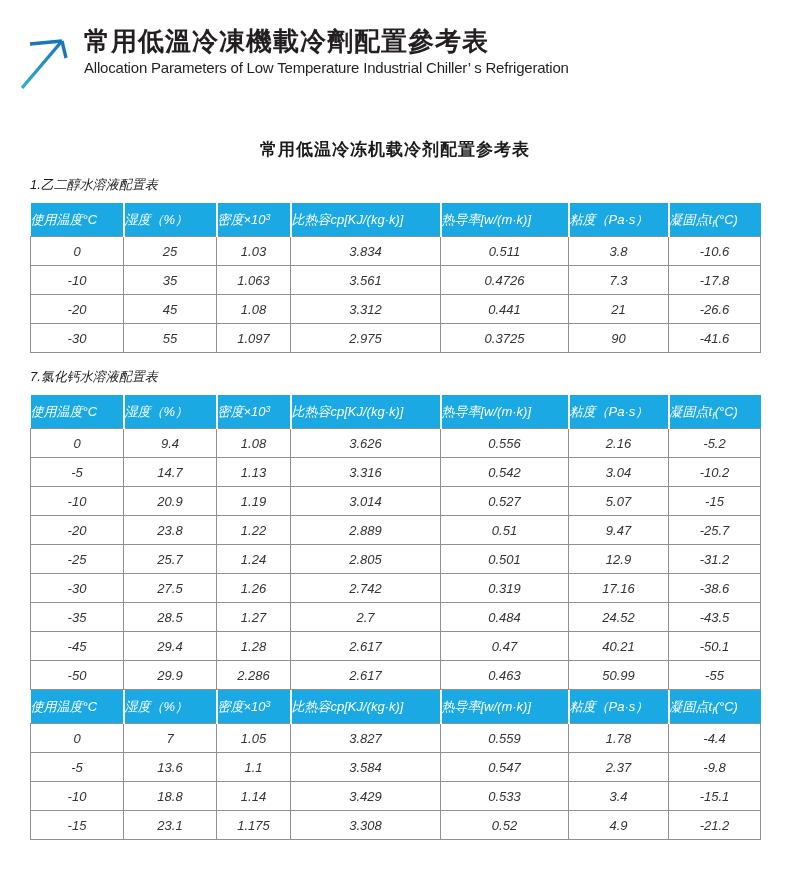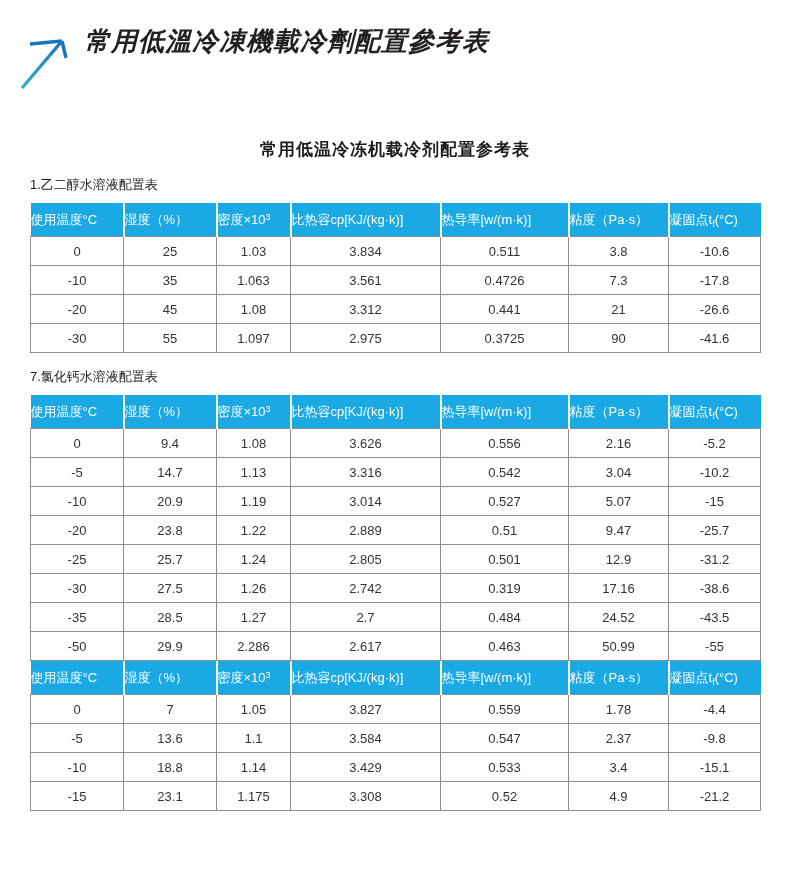--- a/index.html
+++ b/index.html
@@ -10,27 +10,27 @@
     --cell-ink:#333333;
     --logo-top:#1b75bb;
     --logo-bottom:#2fb0c9;
   }
   html,body{margin:0;padding:0;}
   body{
     width:790px;height:888px;overflow:hidden;background:#ffffff;
     font-family:"Liberation Sans","DejaVu Sans",sans-serif;color:var(--ink);
   }
   .page{position:relative;width:790px;height:888px;}
-  .brand{display:flex;align-items:flex-start;padding:26px 0 0 16px;font-style:italic;}
+  .brand{display:flex;align-items:flex-start;padding:26px 0 0 16px;}
   .brand .logo{width:60px;height:62px;flex:0 0 auto;margin-top:4px;}
   .brand-text{margin-left:8px;}
   .brand-title{margin:0;font-size:26px;line-height:30px;font-weight:700;letter-spacing:1px;color:var(--ink);}
   .brand-subtitle{margin:2px 0 0;font-size:15px;line-height:19px;color:var(--ink);letter-spacing:-0.2px;}
   .doc-title{text-align:center;font-size:17px;font-weight:700;margin:46px 0 6px;letter-spacing:1px;color:#1a1a1a;}
-  main{width:730px;margin-left:30px;}
+  main{width:730px;margin-left:30px;font-style:italic;}
   .sec-title{font-size:13px;font-weight:400;color:#1a1a1a;margin:15px 0 9px 0;}
   table{border-collapse:collapse;table-layout:fixed;width:730px;}
   thead th{
     background:var(--header-bg);color:var(--header-text);
     font-weight:400;font-size:13px;height:33px;text-align:left;
     border-left:2px solid #fdfdfd;padding:0;
   }
   thead th:first-child{border-left:none;}
   thead th sup{font-size:9px;vertical-align:4px;}
   thead th sub{font-size:9px;vertical-align:-3px;}
@@ -54,20 +54,21 @@
             <stop offset="1" stop-color="#2fb0c9"></stop>
           </linearGradient>
         </defs>
         <path d="M14 14 L46 11" stroke="#1b75bb" stroke-width="3.4" fill="none"></path>
         <path d="M46 11 L6 58" stroke="url(#lg)" stroke-width="3.4" fill="none"></path>
         <path d="M46 11 L50 28" stroke="#1b75bb" stroke-width="3.4" fill="none"></path>
       </svg>
     </span>
     <div class="brand-text">
       <h1 class="brand-title">常用低溫冷凍機載冷劑配置參考表</h1>
+      <p class="brand-subtitle">Allocation Parameters of Low Temperature Industrial Chiller’ s Refrigeration</p>
     </div>
   </header>
 
   <h2 class="doc-title">常用低温冷冻机载冷剂配置参考表</h2>
 
   <main id="tables-root">
       <section>
         <h3 class="sec-title">1.乙二醇水溶液配置表</h3>
         <table>
           <colgroup>
@@ -211,20 +212,29 @@
             <tr>
               <td>-35</td>
               <td>28.5</td>
               <td>1.27</td>
               <td>2.7</td>
               <td>0.484</td>
               <td>24.52</td>
               <td>-43.5</td>
             </tr>
             <tr>
+              <td>-45</td>
+              <td>29.4</td>
+              <td>1.28</td>
+              <td>2.617</td>
+              <td>0.47</td>
+              <td>40.21</td>
+              <td>-50.1</td>
+            </tr>
+            <tr>
               <td>-50</td>
               <td>29.9</td>
               <td>2.286</td>
               <td>2.617</td>
               <td>0.463</td>
               <td>50.99</td>
               <td>-55</td>
             </tr>
           </tbody>
         </table>

